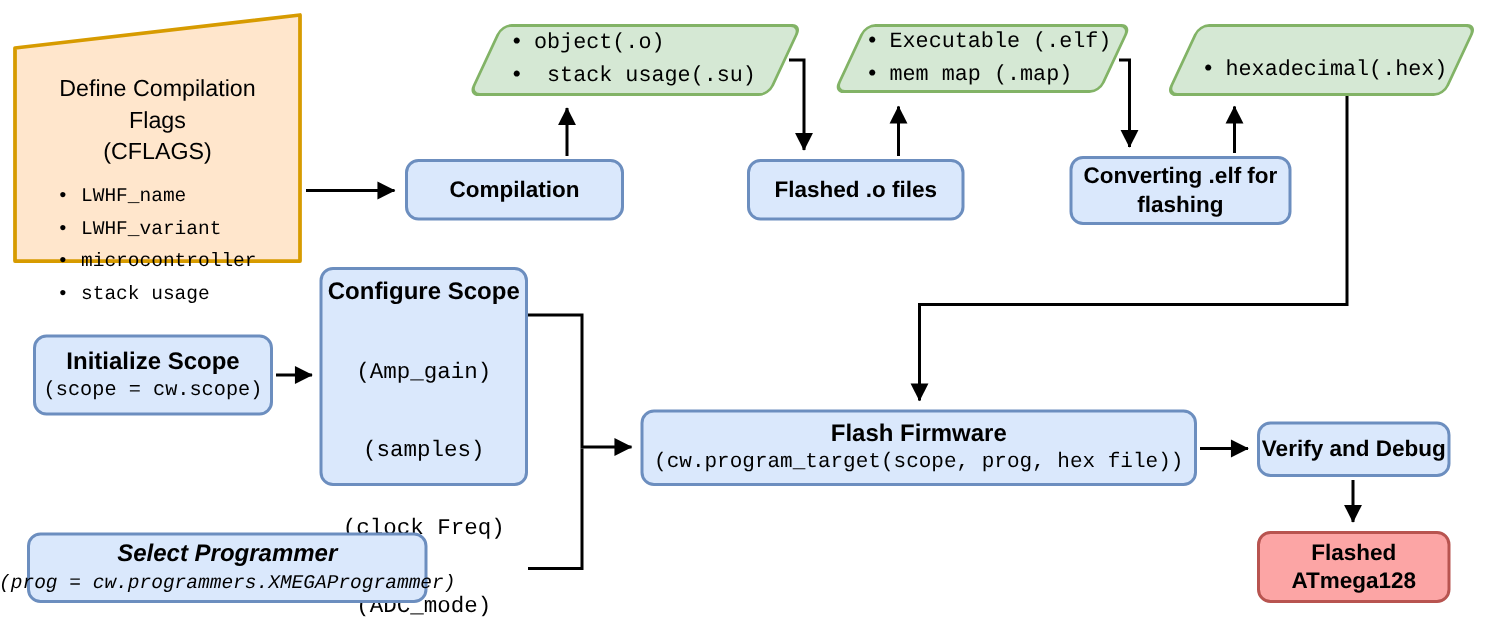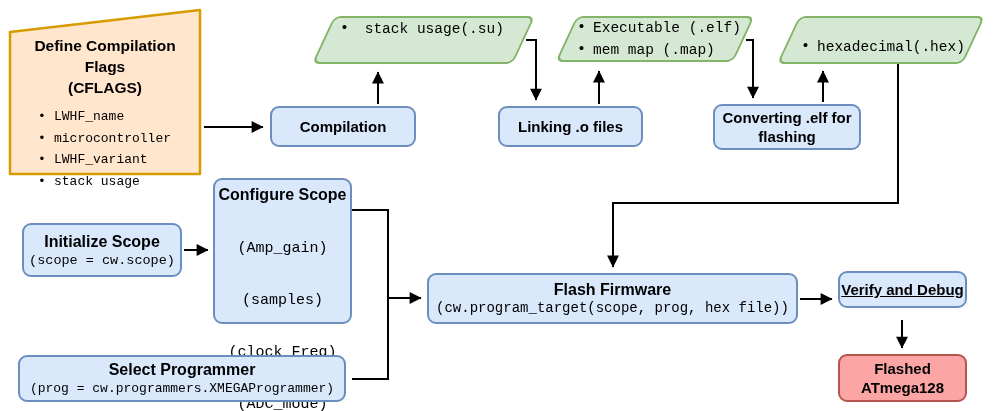--- a/index.html
+++ b/index.html
@@ -24,21 +24,21 @@
   .pgram-bg{position:absolute;left:13px;right:13px;top:1px;bottom:1px;
             transform:skewX(-25deg);background:#d5e8d4;border:2px solid #82b366;border-radius:7px;}
   .blist{position:relative;margin:0;padding:0 0 0 46px;list-style:none;color:#000;}
   .blist li{font-family:"Liberation Mono",monospace;font-size:14.5px;line-height:22px;white-space:pre;}
   .blist li::before{content:"\2022";position:absolute;left:28px;font-size:15px;}
   .blist li{position:relative;}
   .blist li::before{left:-16px;}
 
   
   .cflags-content{position:absolute;left:0;top:0;width:100%;color:#000;}
-  .cflags-title{margin-top:27px;text-align:center;font-weight:bold;font-size:15.5px;line-height:21px;
+  .cflags-title{margin-top:41px;text-align:center;font-weight:normal;font-size:15.5px;line-height:21px;
                 padding:0 20px;}
   .cflags-list{margin:8px 0 0 0;padding-left:46px;list-style:none;}
   .cflags-list li{font-family:"Liberation Mono",monospace;font-size:13px;line-height:21.5px;
                   white-space:pre;position:relative;}
   .cflags-list li::before{content:"\2022";position:absolute;left:-16px;}
 
   .params{font-size:15px;line-height:17.4px;text-align:center;}
 </style>
 </head>
 <body>
@@ -71,30 +71,31 @@
     <svg width="194" height="168" viewBox="0 0 194 168" style="position:absolute;left:0;top:0;">
       <polygon points="2,24 192,2 192,166 2,166" fill="#ffe6cc" stroke="#d79b00" stroke-width="2.5" stroke-linejoin="round"></polygon>
     </svg>
     <div class="cflags-content">
       <div class="cflags-title">
         <span>Define Compilation Flags</span><br>
         <span>(CFLAGS)</span>
       </div>
       <ul class="cflags-list">
         <li>LWHF_name</li>
+        <li>LWHF_variant</li>
         <li>microcontroller</li>
-        <li>LWHF_variant</li>
         <li>stack usage</li>
       </ul>
     </div>
   </div>
 
   <div class="node pgram" style="left:310px;top:15px;width:227px;height:50px;">
     <div class="pgram-bg"></div>
     <ul class="blist" style="margin-top:3px;">
+      <li>object(.o)</li>
       <li> stack usage(.su)</li>
     </ul>
   </div>
 
   <div class="node pgram" style="left:553px;top:15px;width:204px;height:48px;">
     <div class="pgram-bg"></div>
     <ul class="blist" style="margin-top:2px;padding-left:40px;">
       <li>Executable (.elf)</li>
       <li>mem map (.map)</li>
     </ul>
@@ -105,21 +106,21 @@
     <ul class="blist" style="margin-top:21px;padding-left:42px;">
       <li>hexadecimal(.hex)</li>
     </ul>
   </div>
 
   <div class="node box" style="left:270px;top:106px;width:146px;height:41px;">
     <span class="ttl">Compilation</span>
   </div>
 
   <div class="node box" style="left:498px;top:106px;width:145px;height:41px;">
-    <span class="ttl">Linking .o files</span>
+    <span class="ttl">Flashed .o files</span>
   </div>
 
   <div class="node box" style="left:713px;top:104px;width:148px;height:46px;">
     <span class="ttl" style="width:140px;">Converting .elf for flashing</span>
   </div>
 
   <div class="node box" style="left:22px;top:223px;width:160px;height:54px;">
     <span class="ttl big">Initialize Scope</span>
     <span class="mono code" style="font-size:13.5px;text-align:right;">(scope = cw.scope)</span>
   </div>
@@ -130,31 +131,31 @@
       <div>(Amp_gain)</div>
       <div>(samples)</div>
       <div>(clock Freq)</div>
       <div>(ADC_mode)</div>
       
       
       
     </div>
   </div>
 
-  <div class="node box" style="left:18px;top:355px;width:328px;height:47px;">
+  <div class="node box" style="left:18px;top:355px;width:267px;height:47px;font-style:italic;">
     <span class="ttl big">Select Programmer</span>
     <span class="mono code">(prog = cw.programmers.XMEGAProgrammer)</span>
   </div>
 
   <div class="node box" style="left:427px;top:273px;width:371px;height:51px;">
     <span class="ttl big">Flash Firmware</span>
     <span class="mono code" style="font-size:14px;">(cw.program_target(scope, prog, hex file))</span>
   </div>
 
-  <div class="node box" style="left:838px;top:271px;width:129px;height:37px;text-decoration:underline;">
+  <div class="node box" style="left:838px;top:281px;width:129px;height:37px;">
     <span class="ttl">Verify and Debug</span>
   </div>
 
   <div class="node box red" style="left:838px;top:354px;width:129px;height:48px;">
     <span class="ttl" style="width:100px;">Flashed ATmega128</span>
   </div>
 
 </div>
 
 </body></html>

